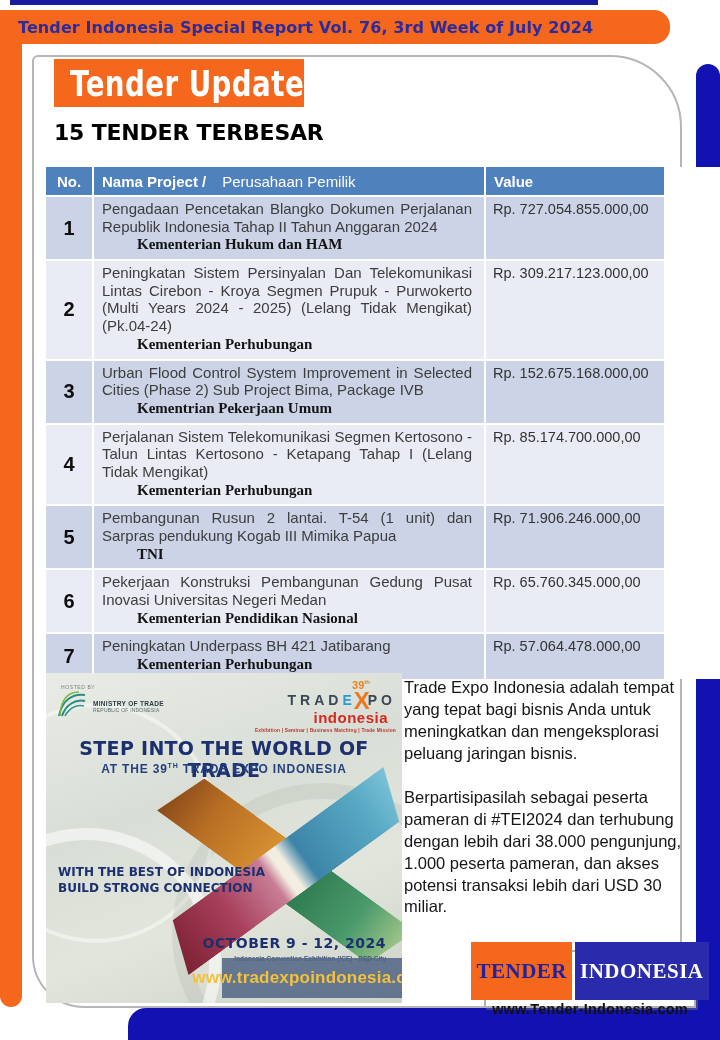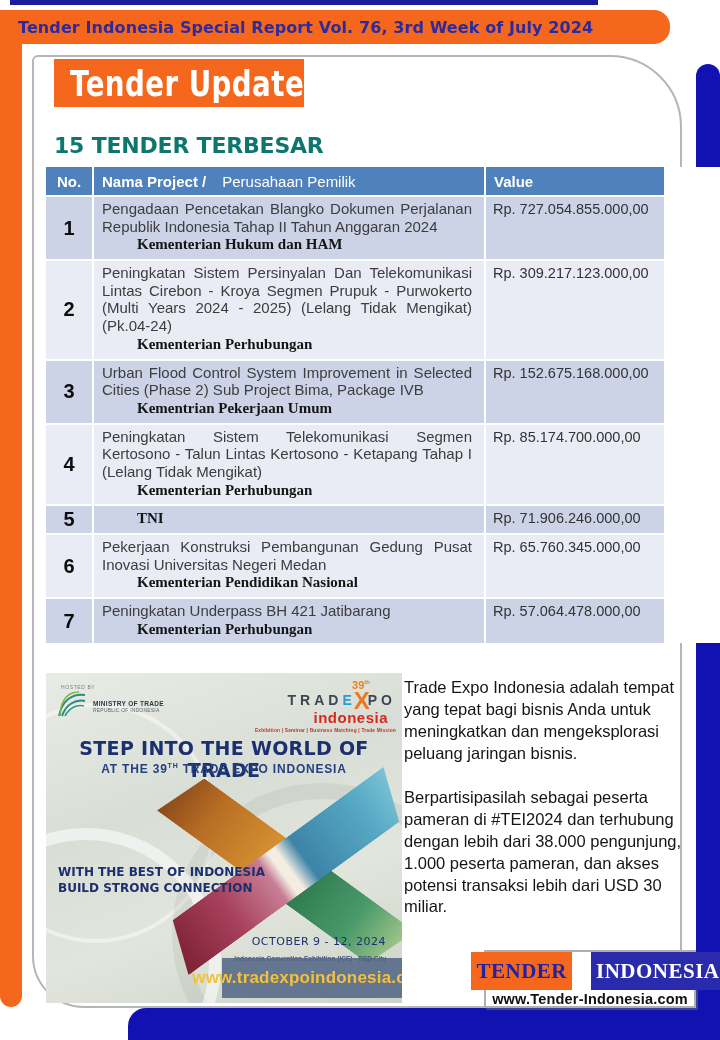--- a/index.html
+++ b/index.html
@@ -31,21 +31,21 @@
   }
   #title-box {
     position:absolute; left:20px; top:2px; width:250px; height:48px;
     background:#f4671c; display:flex; align-items:center; padding-left:16px; overflow:hidden;
   }
   #title-box span {
     color:#fff; font-family:"DejaVu Sans", sans-serif; font-weight:bold; font-size:33px;
     transform:scale(0.84,1.08); transform-origin:left center; white-space:nowrap; letter-spacing:0.5px;
   }
   #section-title {
-    position:absolute; left:20px; top:76px; font-size:22px; font-weight:800; color:#0f766e;
+    position:absolute; left:20px; top:63px; font-size:22px; font-weight:800; color:#000000;
     font-family:"DejaVu Sans", sans-serif; letter-spacing:-0.2px;
   }
 
   
   #tender-table {
     position:absolute; left:12px; top:110px; width:689px;
     display:grid; grid-template-columns:46px 390px 178px; gap:2px; background:#fff;
   }
   .thead, .trow { display:contents; }
   .cell { min-height:10px; }
@@ -113,21 +113,21 @@
     transform:rotate(-36deg);
     background:linear-gradient(90deg,#7c2133 0%,#a8405c 25%,#c87e96 44%,#f3ede2 48.5%,#f3ede2 51.5%,#3d84a8 58%,#57a9c4 85%,#7cc3d8 100%);
   }
   .build {
     position:absolute; left:12px; top:192px; z-index:2;
     font-size:12px; font-weight:800; color:#1c2f6e; line-height:1.3;
     font-family:"DejaVu Sans", sans-serif;
   }
   .pdate {
     position:absolute; right:16px; top:262px; z-index:2;
-    font-size:11px; font-weight:400; color:#1c2f6e; letter-spacing:0.5px;
+    font-size:14px; font-weight:700; color:#1c2f6e; letter-spacing:0.5px;
     font-family:"DejaVu Sans", sans-serif;
   }
   .pvenue { position:absolute; right:16px; top:282px; z-index:2; font-size:6.5px; color:#44507a; font-weight:bold; }
   .pwww {
     position:absolute; left:176px; right:0; bottom:5px; height:40px; z-index:2;
     background:rgba(84,104,134,0.88); color:#f2c13d; font-weight:bold; font-size:17px;
     display:flex; align-items:center; justify-content:center; letter-spacing:0.2px;
   }
 
   
@@ -136,21 +136,21 @@
 
   
   #logo-box {
     position:absolute; left:484px; top:950px; width:212px; height:58px; z-index:5;
     background:#fff; border:2px solid #b0b0b0; box-shadow:2px 2px 0 rgba(120,120,120,0.45);
     display:flex; flex-direction:column; align-items:center; justify-content:center; gap:1px;
   }
   .logo-row { display:flex; gap:3px; align-items:stretch; }
   .logo-tender, .logo-indonesia {
     font-family:"Liberation Serif", serif; font-weight:bold; font-size:21px;
-    padding:6px 5px; line-height:26px; letter-spacing:0.5px;margin-left:16px;
+    padding:16px 5px; line-height:26px; letter-spacing:0.5px;
   }
   .logo-tender { background:#f4671c; color:#22229e; }
   .logo-indonesia { background:#2a2aad; color:#fff; }
   .logo-url { font-size:14.5px; font-weight:bold; color:#111; letter-spacing:0.2px; }
 </style>
 </head>
 <body>
 
 <div id="top-strip"></div>
 <div id="left-bar"></div>
@@ -201,29 +201,30 @@
       <div class="cell c-proj">
         <span class="ptitle">Urban Flood Control System Improvement in Selected Cities (Phase 2) Sub Project Bima, Package IVB</span>
         <span class="powner">Kementrian Pekerjaan Umum</span>
       </div>
       <div class="cell c-val">Rp. 152.675.168.000,00</div>
     </div>
 
     <div class="trow">
       <div class="cell c-no">4</div>
       <div class="cell c-proj">
-        <span class="ptitle">Peningkatan Sistem Telekomunikasi Segmen Kertosono - Talun Lintas Kertosono - Ketapang Tahap I (Lelang Tidak Mengikat)</span>
+        <span class="ptitle">Perjalanan Sistem Telekomunikasi Segmen Kertosono - Talun Lintas Kertosono - Ketapang Tahap I (Lelang Tidak Mengikat)</span>
         <span class="powner">Kementerian Perhubungan</span>
       </div>
       <div class="cell c-val">Rp. 85.174.700.000,00</div>
     </div>
 
     <div class="trow">
       <div class="cell c-no">5</div>
       <div class="cell c-proj">
+        <span class="ptitle">Pembangunan Rusun 2 lantai. T-54 (1 unit) dan Sarpras pendukung Kogab III Mimika Papua</span>
         <span class="powner">TNI</span>
       </div>
       <div class="cell c-val">Rp. 71.906.246.000,00</div>
     </div>
 
     <div class="trow">
       <div class="cell c-no">6</div>
       <div class="cell c-proj">
         <span class="ptitle">Pekerjaan Konstruksi Pembangunan Gedung Pusat Inovasi Universitas Negeri Medan</span>
         <span class="powner">Kementerian Pendidikan Nasional</span>

